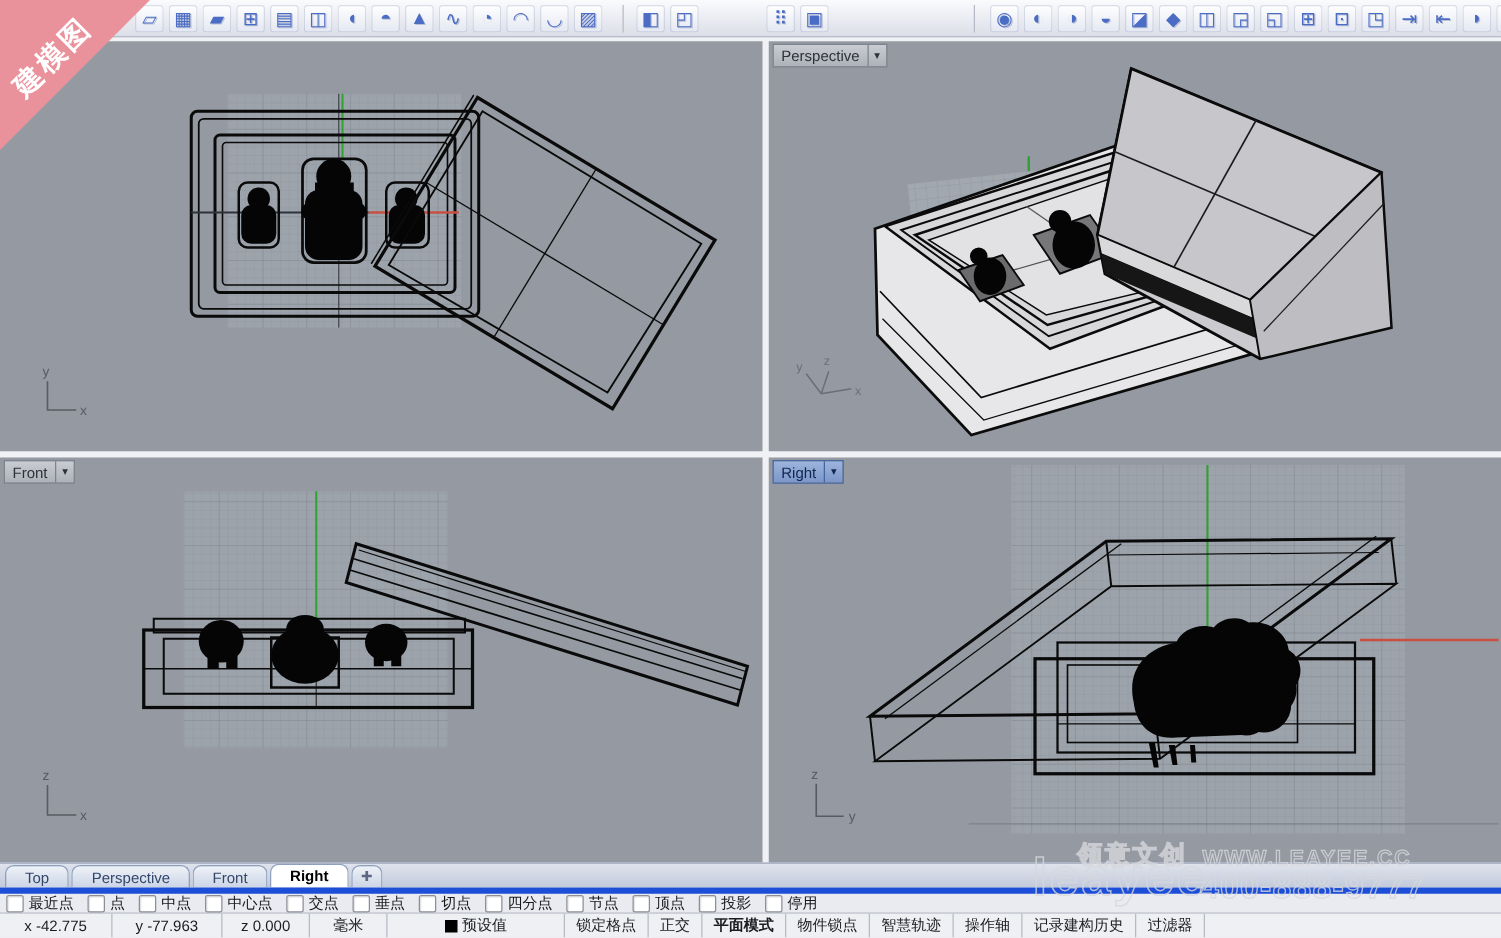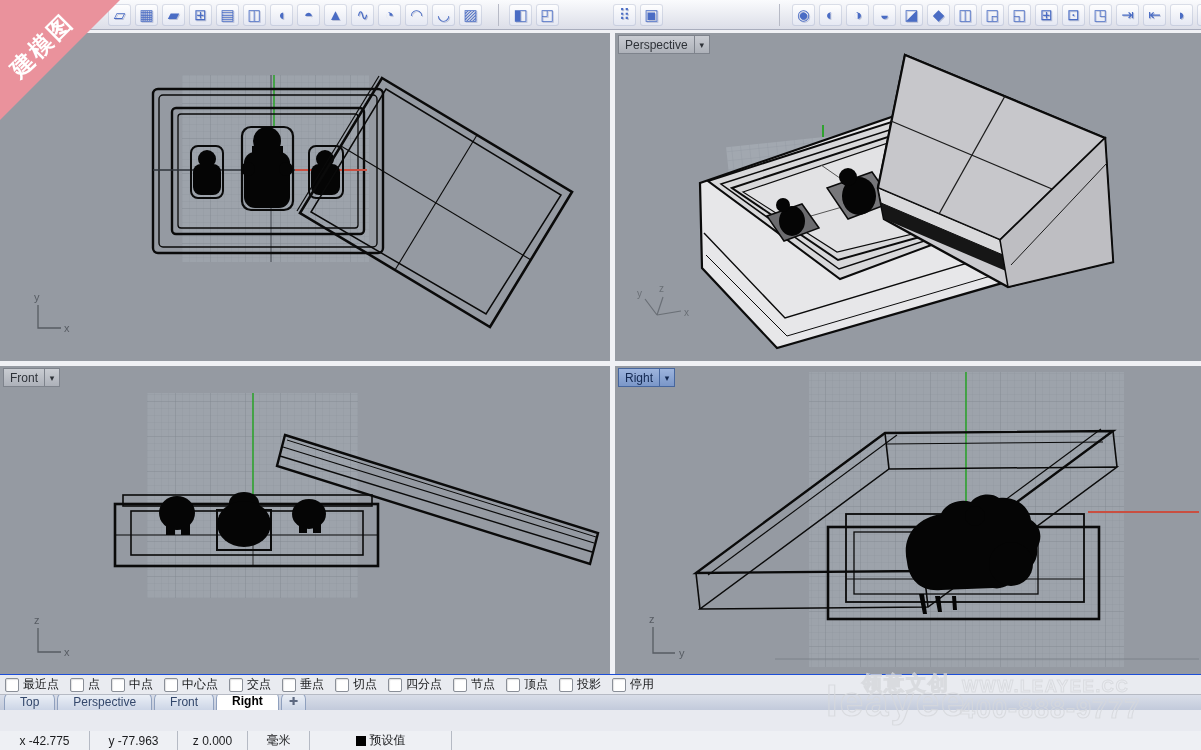--- a/index.html
+++ b/index.html
@@ -78,22 +78,22 @@
     display:flex;align-items:center;justify-content:center;
     background:linear-gradient(#eef2f8,#ccd5e6);
     border:1px solid #8fa0be;border-bottom:none;
     border-radius:7px 7px 0 0;
     font-size:12px;color:#33476b;
   }
   .vtab.active{background:#ffffff;color:#000;font-weight:bold;height:18px;}
   .vtab.plus{padding:0 7px;color:#5c6activ880;color:#5c6880;font-size:11px;}
   
   #osnap{
-    position:absolute;left:0;top:674px;width:1201px;height:21px;
-    background:#e9ebf0;border-top:1px solid #1d4ed8;border-bottom:1px solid #b6bac4;
+    position:absolute;left:0;top:710px;width:1201px;height:21px;
+    background:#e9ebf0;border-top:5px solid #1d4ed8;border-bottom:1px solid #b6bac4;
     display:flex;align-items:center;padding-left:5px;box-sizing:border-box;
   }
   .osnap-item{display:flex;align-items:center;margin-right:11px;color:#17181a;font-size:12px;}
   .osnap-item .cb{
     width:12px;height:12px;background:#ffffff;border:1px solid #8a8f98;
     border-radius:2px;margin-right:4px;box-shadow:inset 1px 1px 1px rgba(0,0,0,.12);
   }
   
   #statusbar{
     position:absolute;left:0;top:731px;width:1201px;height:19px;
@@ -472,13 +472,23 @@
 
 <div id="statusbar">
   <div class="cell" id="cell-x">x -42.775</div>
   <div class="cell" id="cell-y">y -77.963</div>
   <div class="cell" id="cell-z">z 0.000</div>
   <div class="cell" id="cell-units">毫米</div>
   <div class="cell" id="cell-layer">
     <span class="swatch"></span>
     <span>预设值</span>
   </div>
+  <div id="status-panes">
+      <div class="pane">锁定格点</div>
+      <div class="pane">正交</div>
+      <div class="pane active">平面模式</div>
+      <div class="pane">物件锁点</div>
+      <div class="pane">智慧轨迹</div>
+      <div class="pane">操作轴</div>
+      <div class="pane">记录建构历史</div>
+      <div class="pane">过滤器</div>
+    </div>
 </div>
 
 </body></html>

